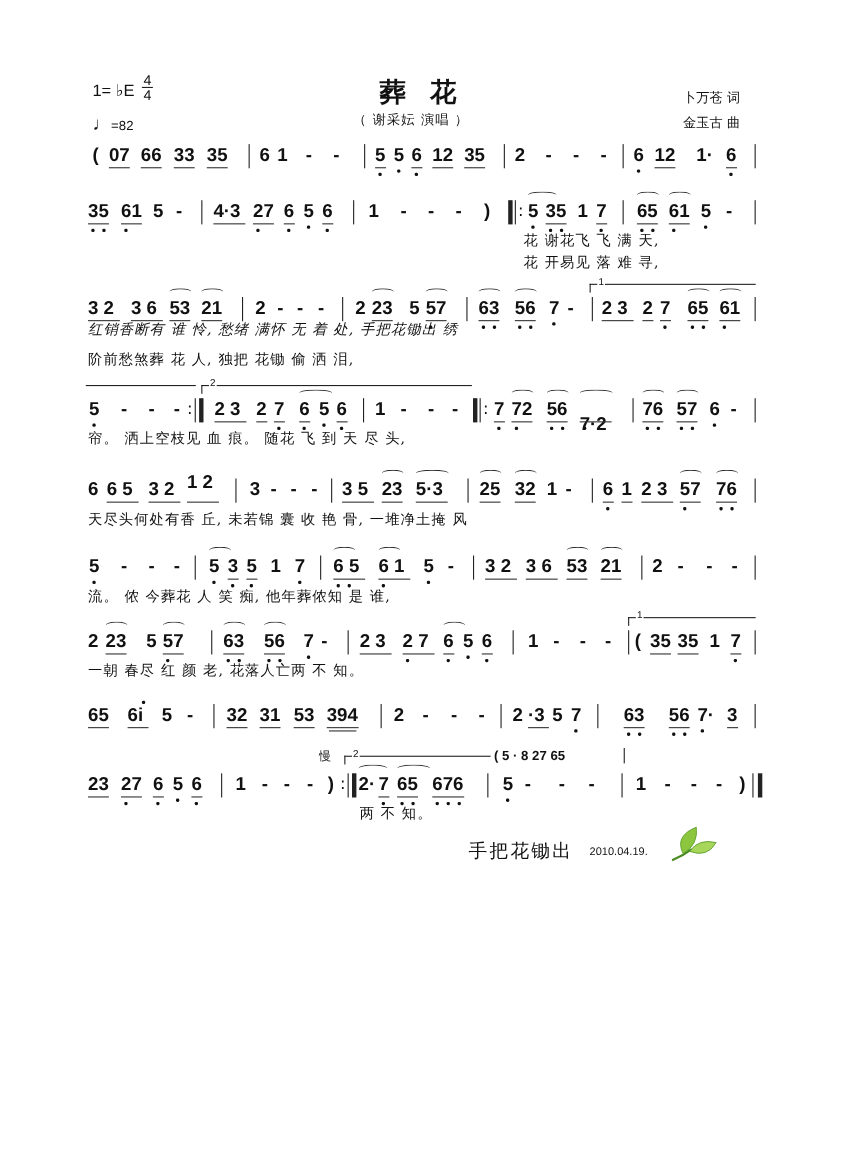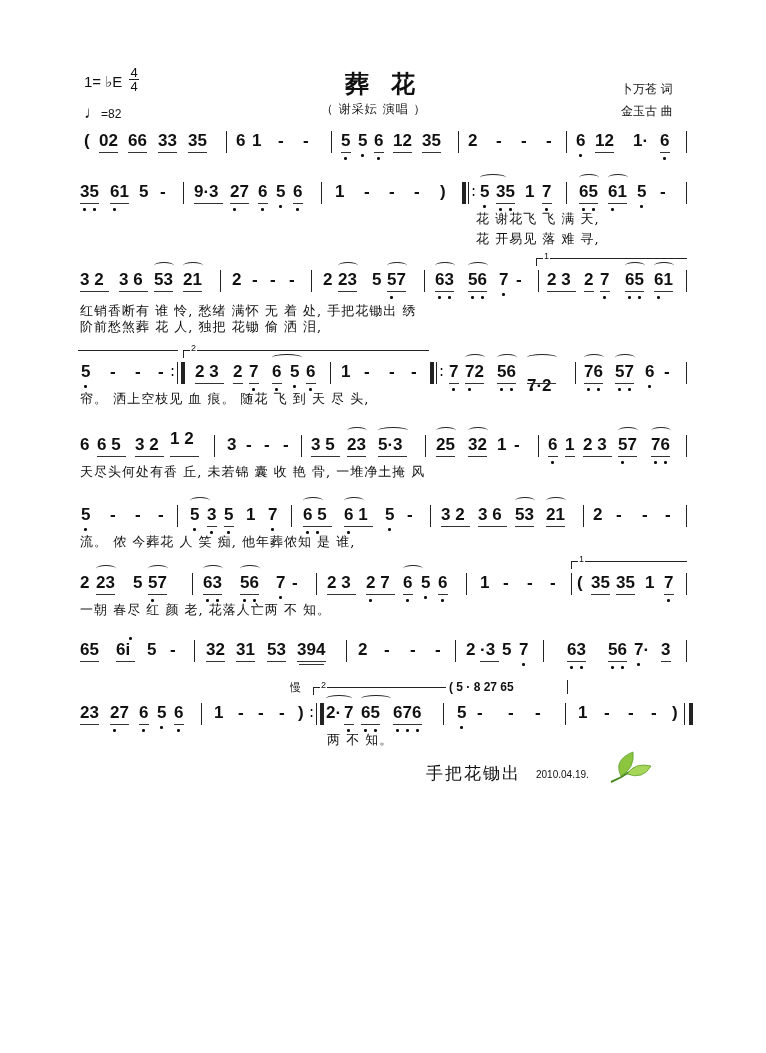--- a/index.html
+++ b/index.html
@@ -39,21 +39,21 @@
   <span style="font-size:17px;">♩</span><span>=82</span>
 </div>
 <div class="abs title" style="left:345px;top:68px;">葬花</div>
 <div class="abs subtitle" style="left:321px;top:101px;">（ 谢采妘  演唱 ）</div>
 <div class="abs credit" style="left:621px;top:81px;">卜万苍  词</div>
 <div class="abs credit" style="left:621px;top:103px;">金玉古  曲</div>
 
 <div id="score">
     <div class="stave" style="top:0;">
       <div class="tok" style="left:84px;top:131px;">(</div>
-      <div class="tok" style="left:99px;top:131px;">02</div>
+      <div class="tok" style="left:99px;top:131px;">07</div>
       <div class="ul" style="left:99px;top:152px;width:19px;"></div>
       <div class="tok" style="left:128px;top:131px;">66</div>
       <div class="ul" style="left:128px;top:152px;width:19px;"></div>
       <div class="tok" style="left:158px;top:131px;">33</div>
       <div class="ul" style="left:158px;top:152px;width:19px;"></div>
       <div class="tok" style="left:188px;top:131px;">35</div>
       <div class="ul" style="left:188px;top:152px;width:19px;"></div>
       <div class="bar" style="left:226px;top:131px;"></div>
       <div class="tok" style="left:236px;top:131px;">6</div>
       <div class="tok" style="left:252px;top:131px;">1</div>
@@ -92,21 +92,21 @@
       <div class="tok" style="left:80px;top:182px;">35</div>
       <div class="ul" style="left:80px;top:203px;width:19px;"></div>
       <div class="dot" style="left:83px;top:208px;"></div>
       <div class="dot" style="left:93px;top:208px;"></div>
       <div class="tok" style="left:110px;top:182px;">61</div>
       <div class="ul" style="left:110px;top:203px;width:19px;"></div>
       <div class="dot" style="left:113px;top:208px;"></div>
       <div class="tok" style="left:139px;top:182px;">5</div>
       <div class="tok" style="left:160px;top:182px;">-</div>
       <div class="bar" style="left:183px;top:182px;"></div>
-      <div class="tok" style="left:194px;top:182px;">9·3</div>
+      <div class="tok" style="left:194px;top:182px;">4·3</div>
       <div class="ul" style="left:194px;top:203px;width:28.5px;"></div>
       <div class="tok" style="left:230px;top:182px;">27</div>
       <div class="ul" style="left:230px;top:203px;width:19px;"></div>
       <div class="dot" style="left:233px;top:208px;"></div>
       <div class="tok" style="left:258px;top:182px;">6</div>
       <div class="ul" style="left:258px;top:203px;width:9.5px;"></div>
       <div class="dot" style="left:261px;top:208px;"></div>
       <div class="tok" style="left:276px;top:182px;">5</div>
       <div class="dot" style="left:279px;top:205px;"></div>
       <div class="tok" style="left:293px;top:182px;">6</div>
@@ -203,21 +203,21 @@
       <div class="dot" style="left:638px;top:296px;"></div>
       <div class="slur" style="left:625px;top:262px;width:20px;"></div>
       <div class="tok" style="left:654px;top:270px;">61</div>
       <div class="ul" style="left:654px;top:291px;width:19px;"></div>
       <div class="dot" style="left:657px;top:296px;"></div>
       <div class="slur" style="left:654px;top:262px;width:20px;"></div>
       <div class="bar" style="left:686px;top:270px;"></div>
       <div class="volta" style="left:536px;top:258px;width:150px;">
         <span>1</span>
       </div>
-      <div class="lyric" style="left:80px;top:302px;">红销香断有  谁      怜,            愁绪  满怀    无  着  处,    手把花锄出  绣</div>
+      <div class="lyric" style="left:80px;top:291px;font-style:italic;">红销香断有  谁      怜,            愁绪  满怀    无  着  处,    手把花锄出  绣</div>
       <div class="lyric" style="left:80px;top:318px;">阶前愁煞葬  花      人,            独把  花锄    偷  洒  泪,</div>
     </div>
     <div class="stave" style="top:0;">
       <div class="tok" style="left:81px;top:362px;">5</div>
       <div class="dot" style="left:84px;top:385px;"></div>
       <div class="tok" style="left:110px;top:362px;">-</div>
       <div class="tok" style="left:135px;top:362px;">-</div>
       <div class="tok" style="left:158px;top:362px;">-</div>
       <div class="abs sign" style="left:170px;top:362px;">:</div>
       <div class="bar" style="left:177px;top:362px;"></div>

